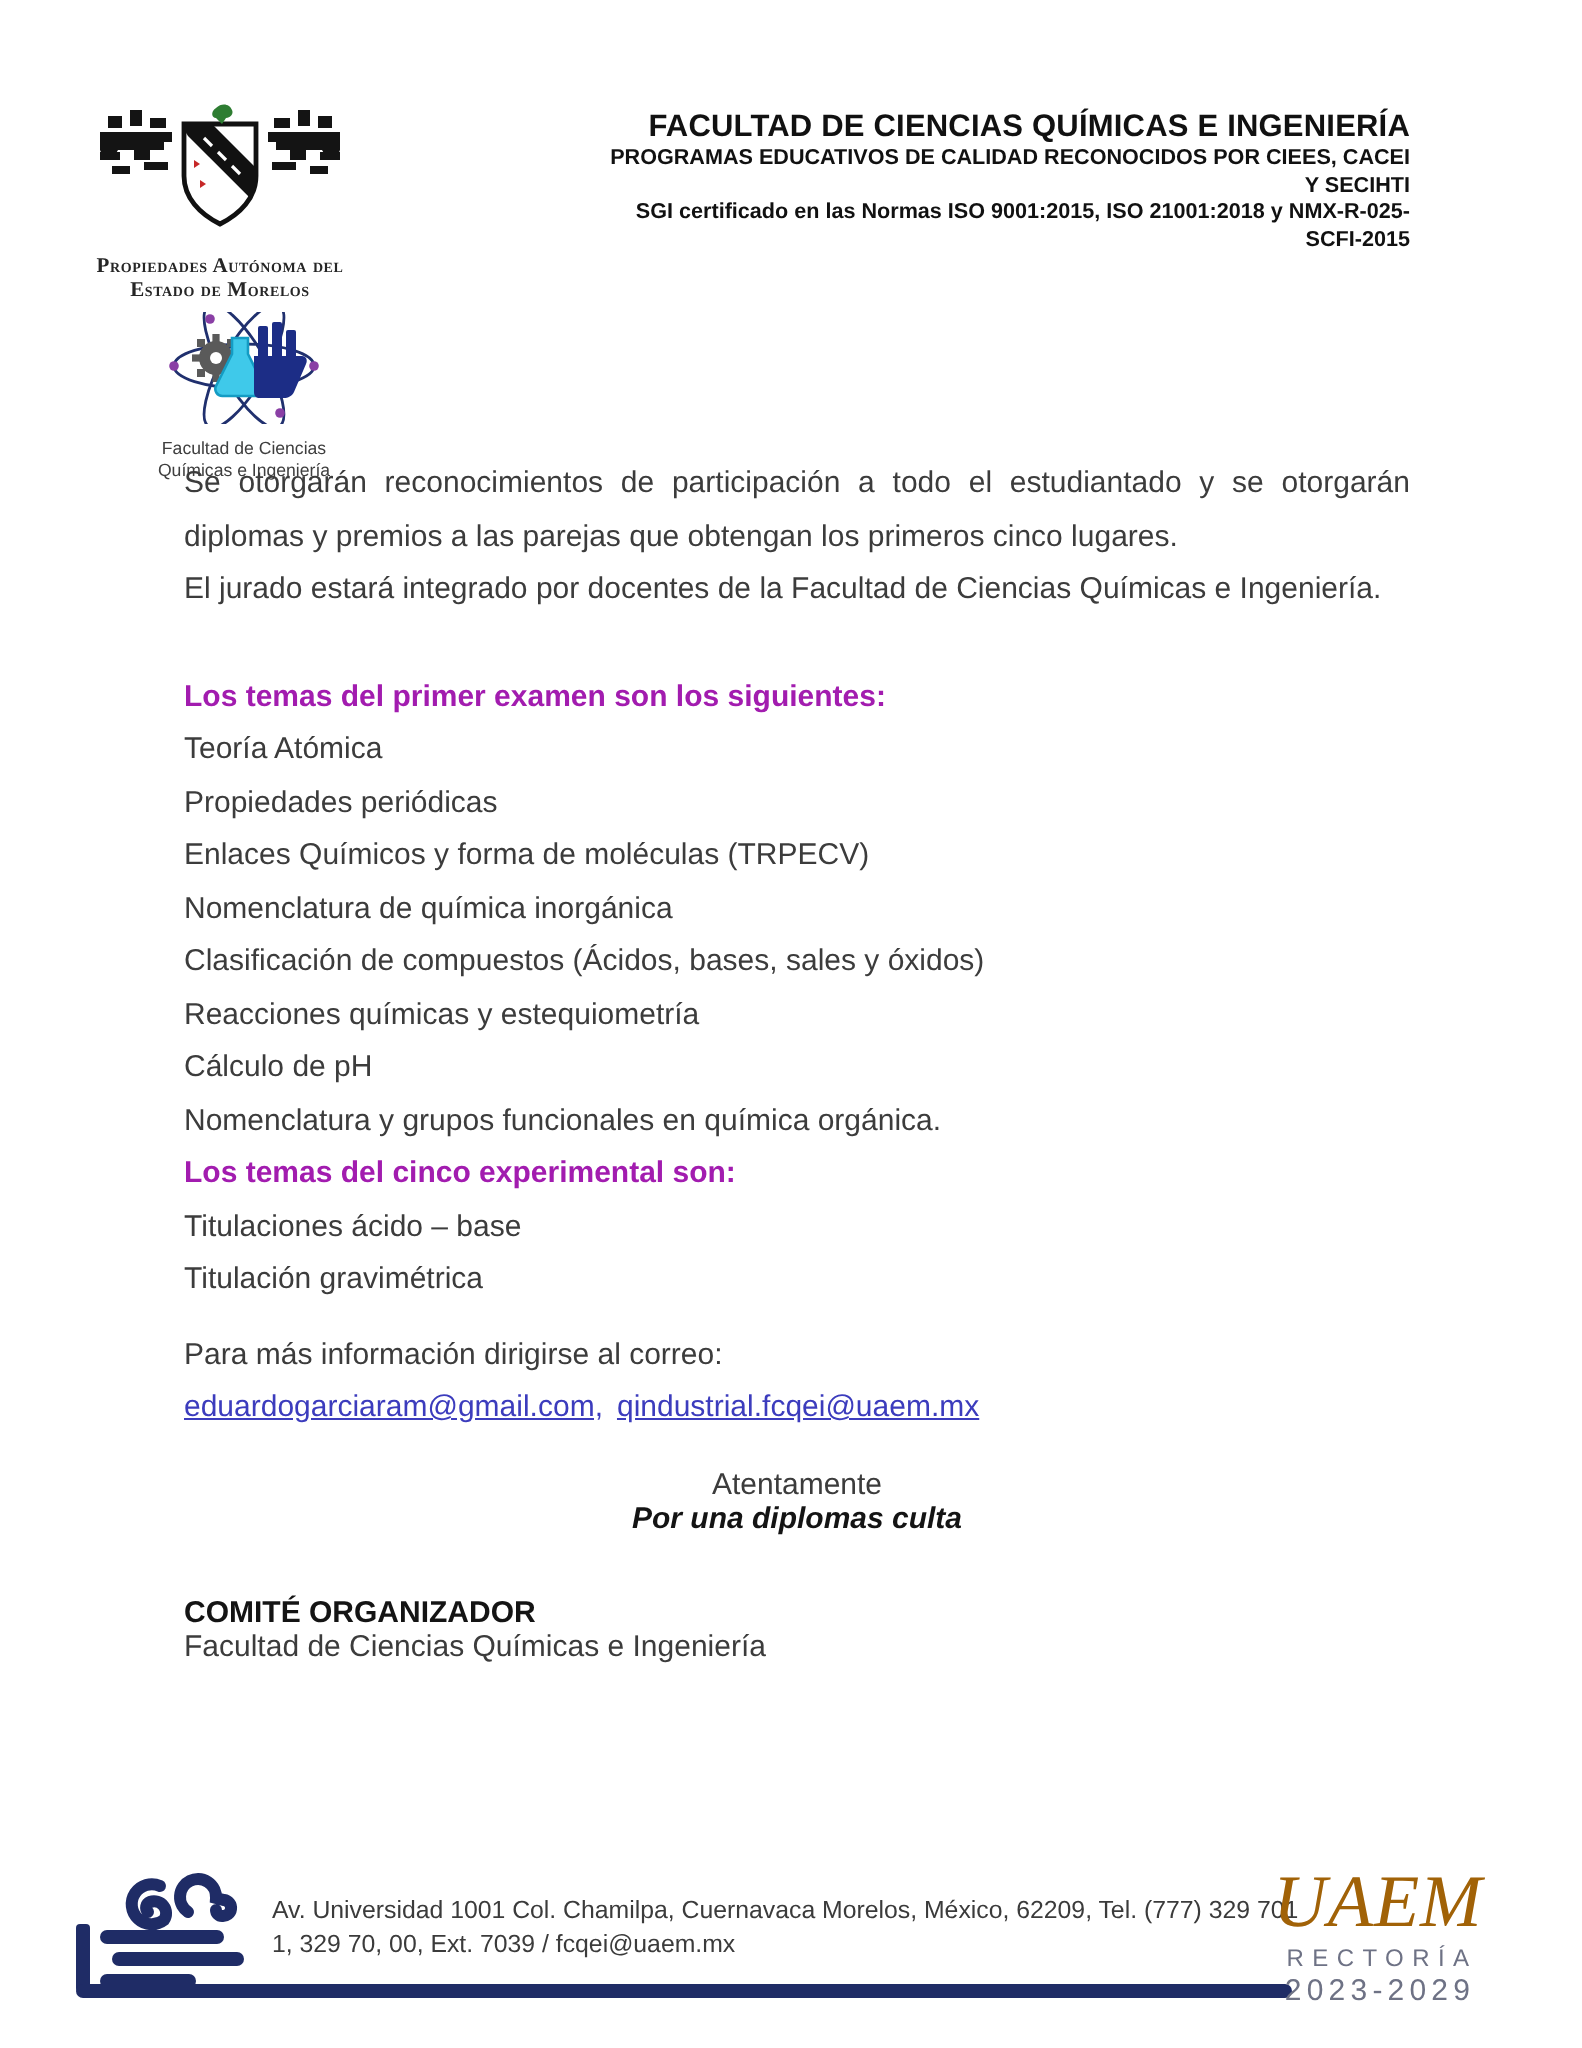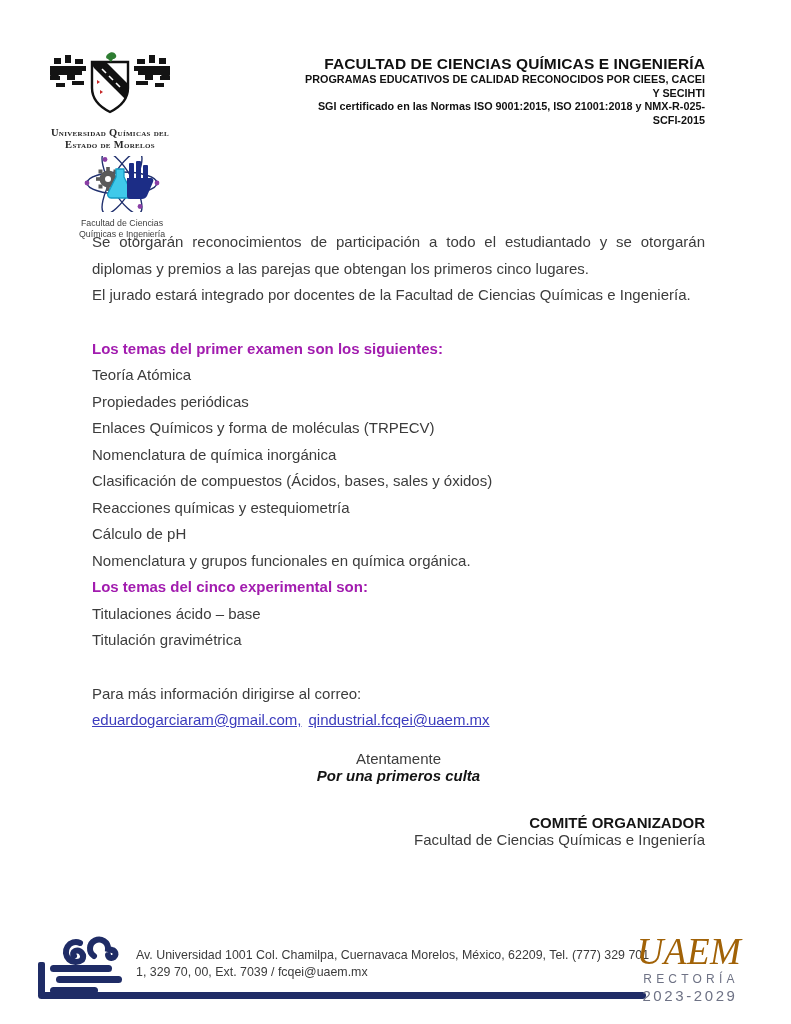--- a/index.html
+++ b/index.html
@@ -30,28 +30,28 @@
   .ht-sub   { font-size:10.8px; font-weight:bold; line-height:13.5px;margin-left:38px; }
 
   
   .content { position:absolute; left:92px; top:229px; width:613px; font-size:15px; }
   .para-justify { text-align:justify; line-height:26.5px; }
   .para { line-height:26.5px; }
   .list-heading { font-weight:bold; color:#a21caf; line-height:26.5px; }
   .mt-blankline { margin-top:27px; }
   .topic { line-height:26.5px; }
 
-  .contact-line { margin-top:27px; line-height:26.5px; }
+  .contact-line { margin-top:11px; line-height:26.5px; }
   .email-link { color:#3c3cbd; text-decoration:underline; cursor:pointer; }
   .email-link + .email-link { margin-left:7px; }
 
   .closing-block { margin-top:16px; text-align:center; line-height:17.5px; }
   .closing-motto { font-weight:bold; font-style:italic; color:#141414; }
 
-  .committee-block { margin-top:29px; text-align:right; line-height:17.5px; }
+  .committee-block { margin-top:29px; text-align:left; line-height:17.5px; }
   .committee-title { font-weight:bold; color:#141414; }
 
   
   .footer-glyph { position:absolute; left:36px; top:934px; }
   .footer-address {
     position:absolute; left:136px; top:947px; width:514px;
     font-size:12.4px; line-height:17px; color:#3b3b3b;
   }
   .footer-line {
     position:absolute; left:38px; top:992px; width:608px; height:7px;
@@ -97,21 +97,21 @@
         <g stroke="#fff" stroke-width="1.6">
           <line x1="54" y1="19" x2="58" y2="23"></line>
             <line x1="61" y1="26" x2="65" y2="30"></line>
           <line x1="68" y1="33" x2="72" y2="37"></line>
         </g>
         <path d="M60 4 c3-3 7-2 8 1 c1 2-1 4-3 4 l-2 3 l-3-3 c-2 0-3-3 0-5 z" fill="#2e7d32"></path>
         <path d="M49 30 l3 2 l-3 2 z M52 40 l3 2 l-3 2 z" fill="#c62828"></path>
       </svg>
     </span>
     <div class="crest-caption">
-      <div>Universidad Químicas del</div>
+      <div>Propiedades Autónoma del</div>
       <div>Estado de Morelos</div>
     </div>
   </div>
 
   <div class="fcqi-wrap">
     <span>
       <svg width="78" height="56" viewBox="0 0 78 56" aria-hidden="true">
         <g fill="none" stroke="#20306e" stroke-width="1.4">
           <ellipse cx="39" cy="27" rx="35" ry="11"></ellipse>
           <ellipse cx="39" cy="27" rx="35" ry="11" transform="rotate(60 39 27)"></ellipse>
@@ -178,21 +178,21 @@
     <div class="list-heading">Los temas del cinco experimental son:</div>
     <div class="topic">Titulaciones ácido – base</div>
     <div class="topic">Titulación gravimétrica</div>
 
     <div class="contact-line">
       <span>Para más información dirigirse al correo: </span><a class="email-link">eduardogarciaram@gmail.com,</a><a class="email-link">qindustrial.fcqei@uaem.mx</a>
     </div>
 
     <div class="closing-block">
       <div>Atentamente</div>
-      <div class="closing-motto">Por una primeros culta</div>
+      <div class="closing-motto">Por una diplomas culta</div>
     </div>
 
     <div class="committee-block">
       <div class="committee-title">COMITÉ ORGANIZADOR</div>
       <div>Facultad de Ciencias Químicas e Ingeniería</div>
     </div>
   </div>
 
   <span class="footer-glyph">
     <svg width="88" height="62" viewBox="0 0 88 62" aria-hidden="true">

